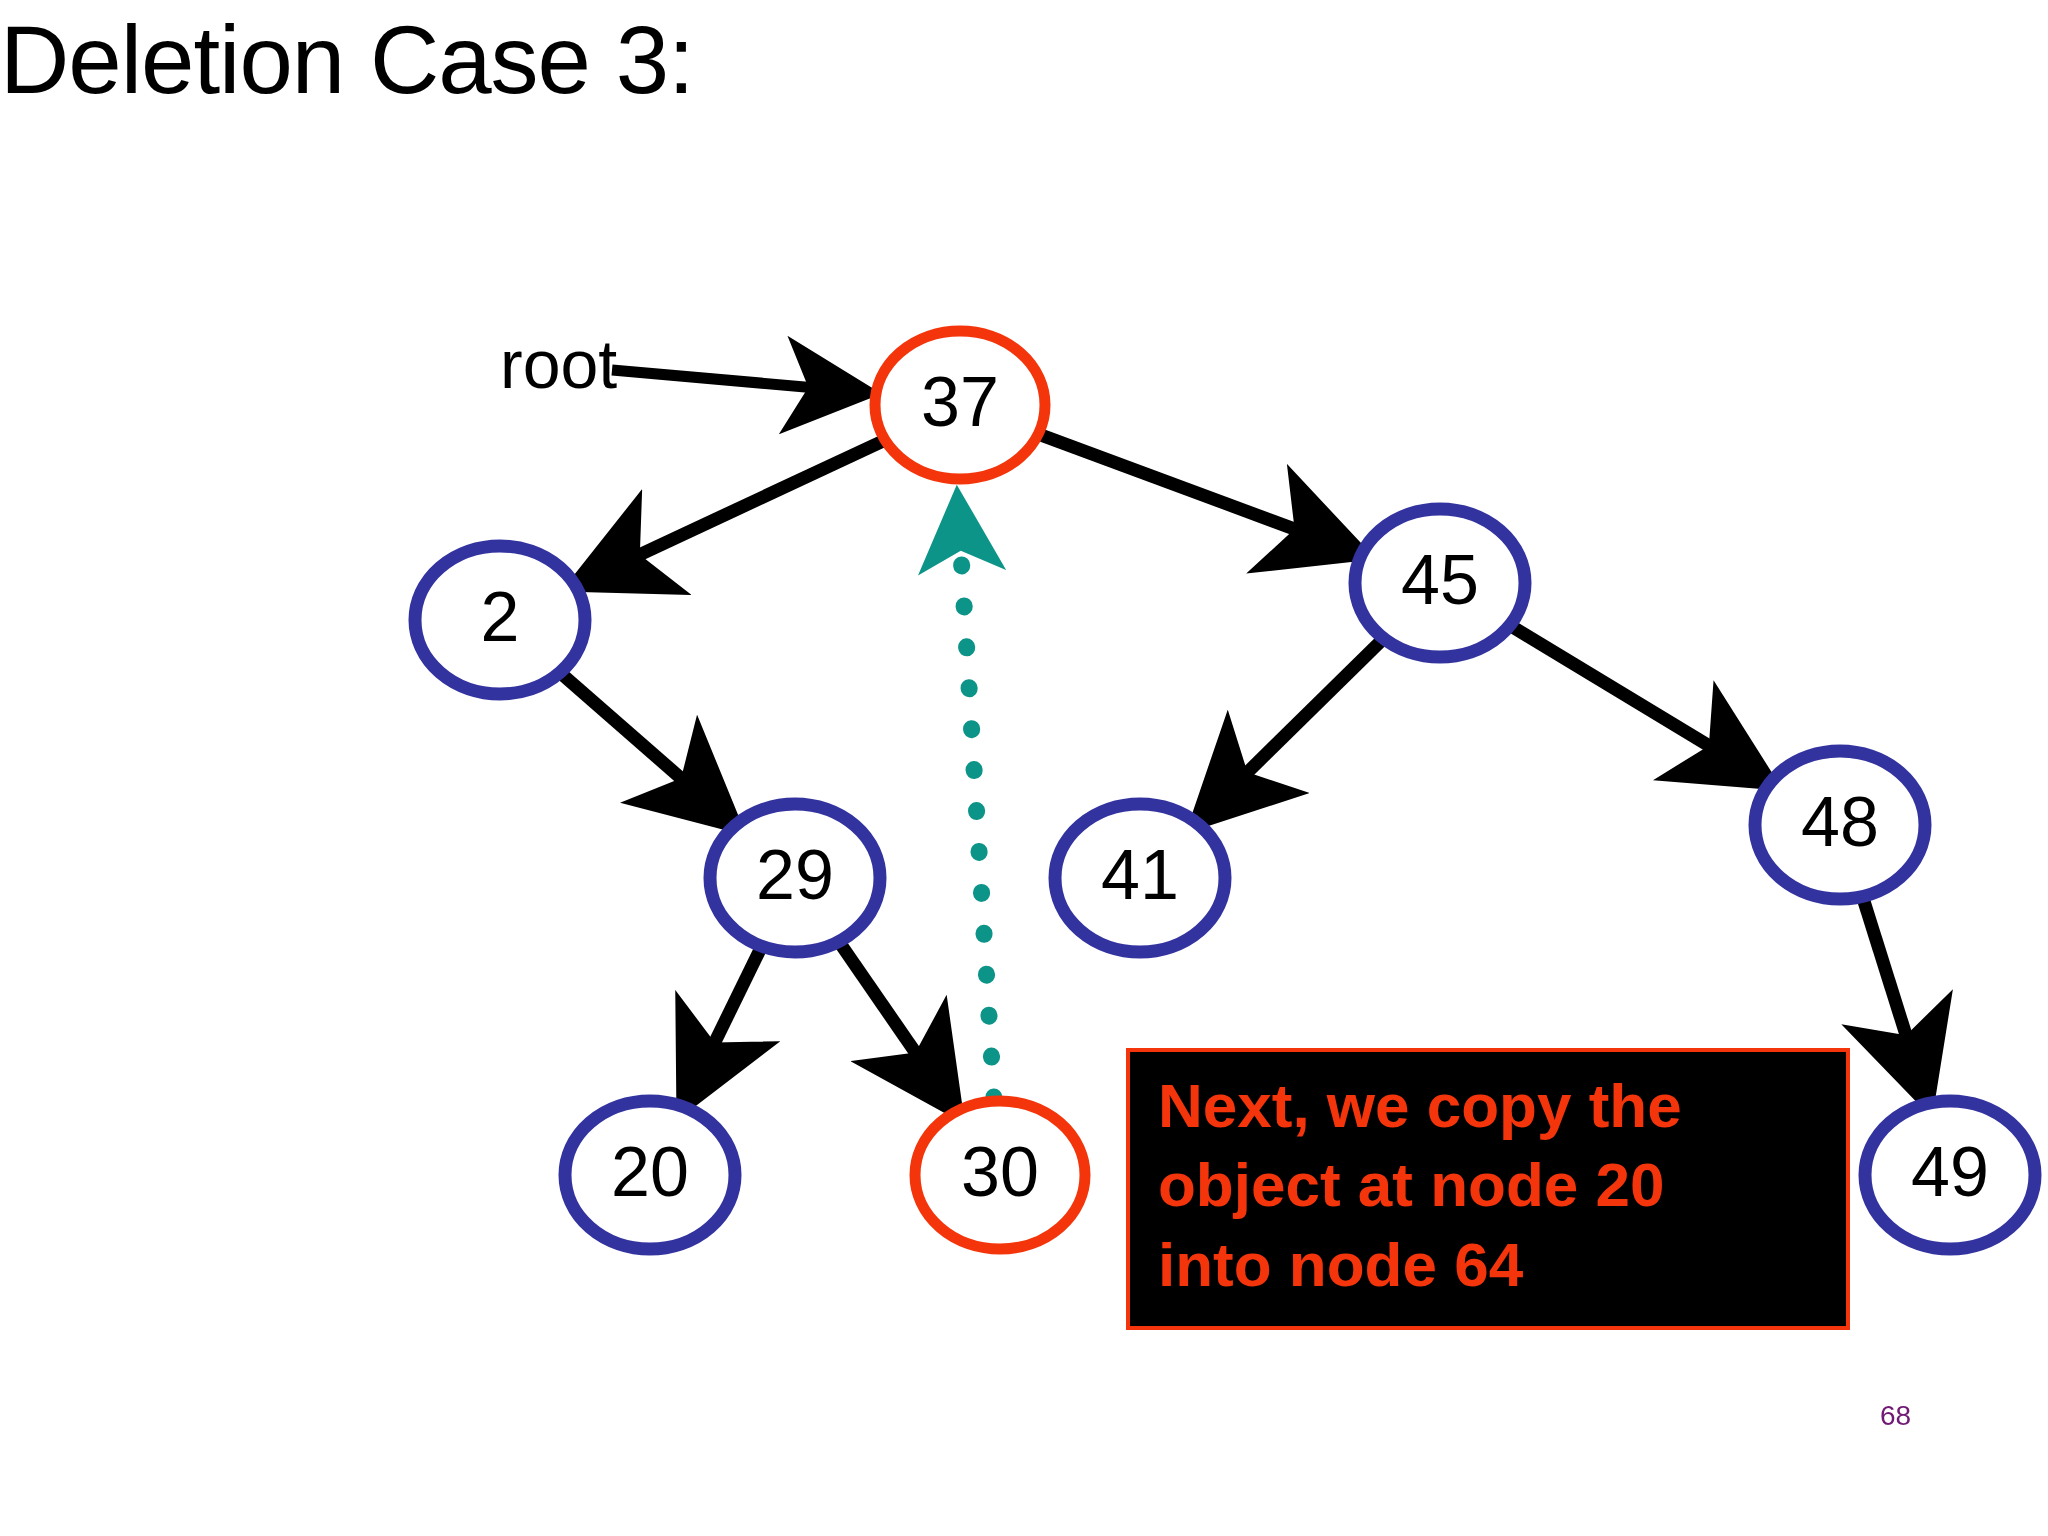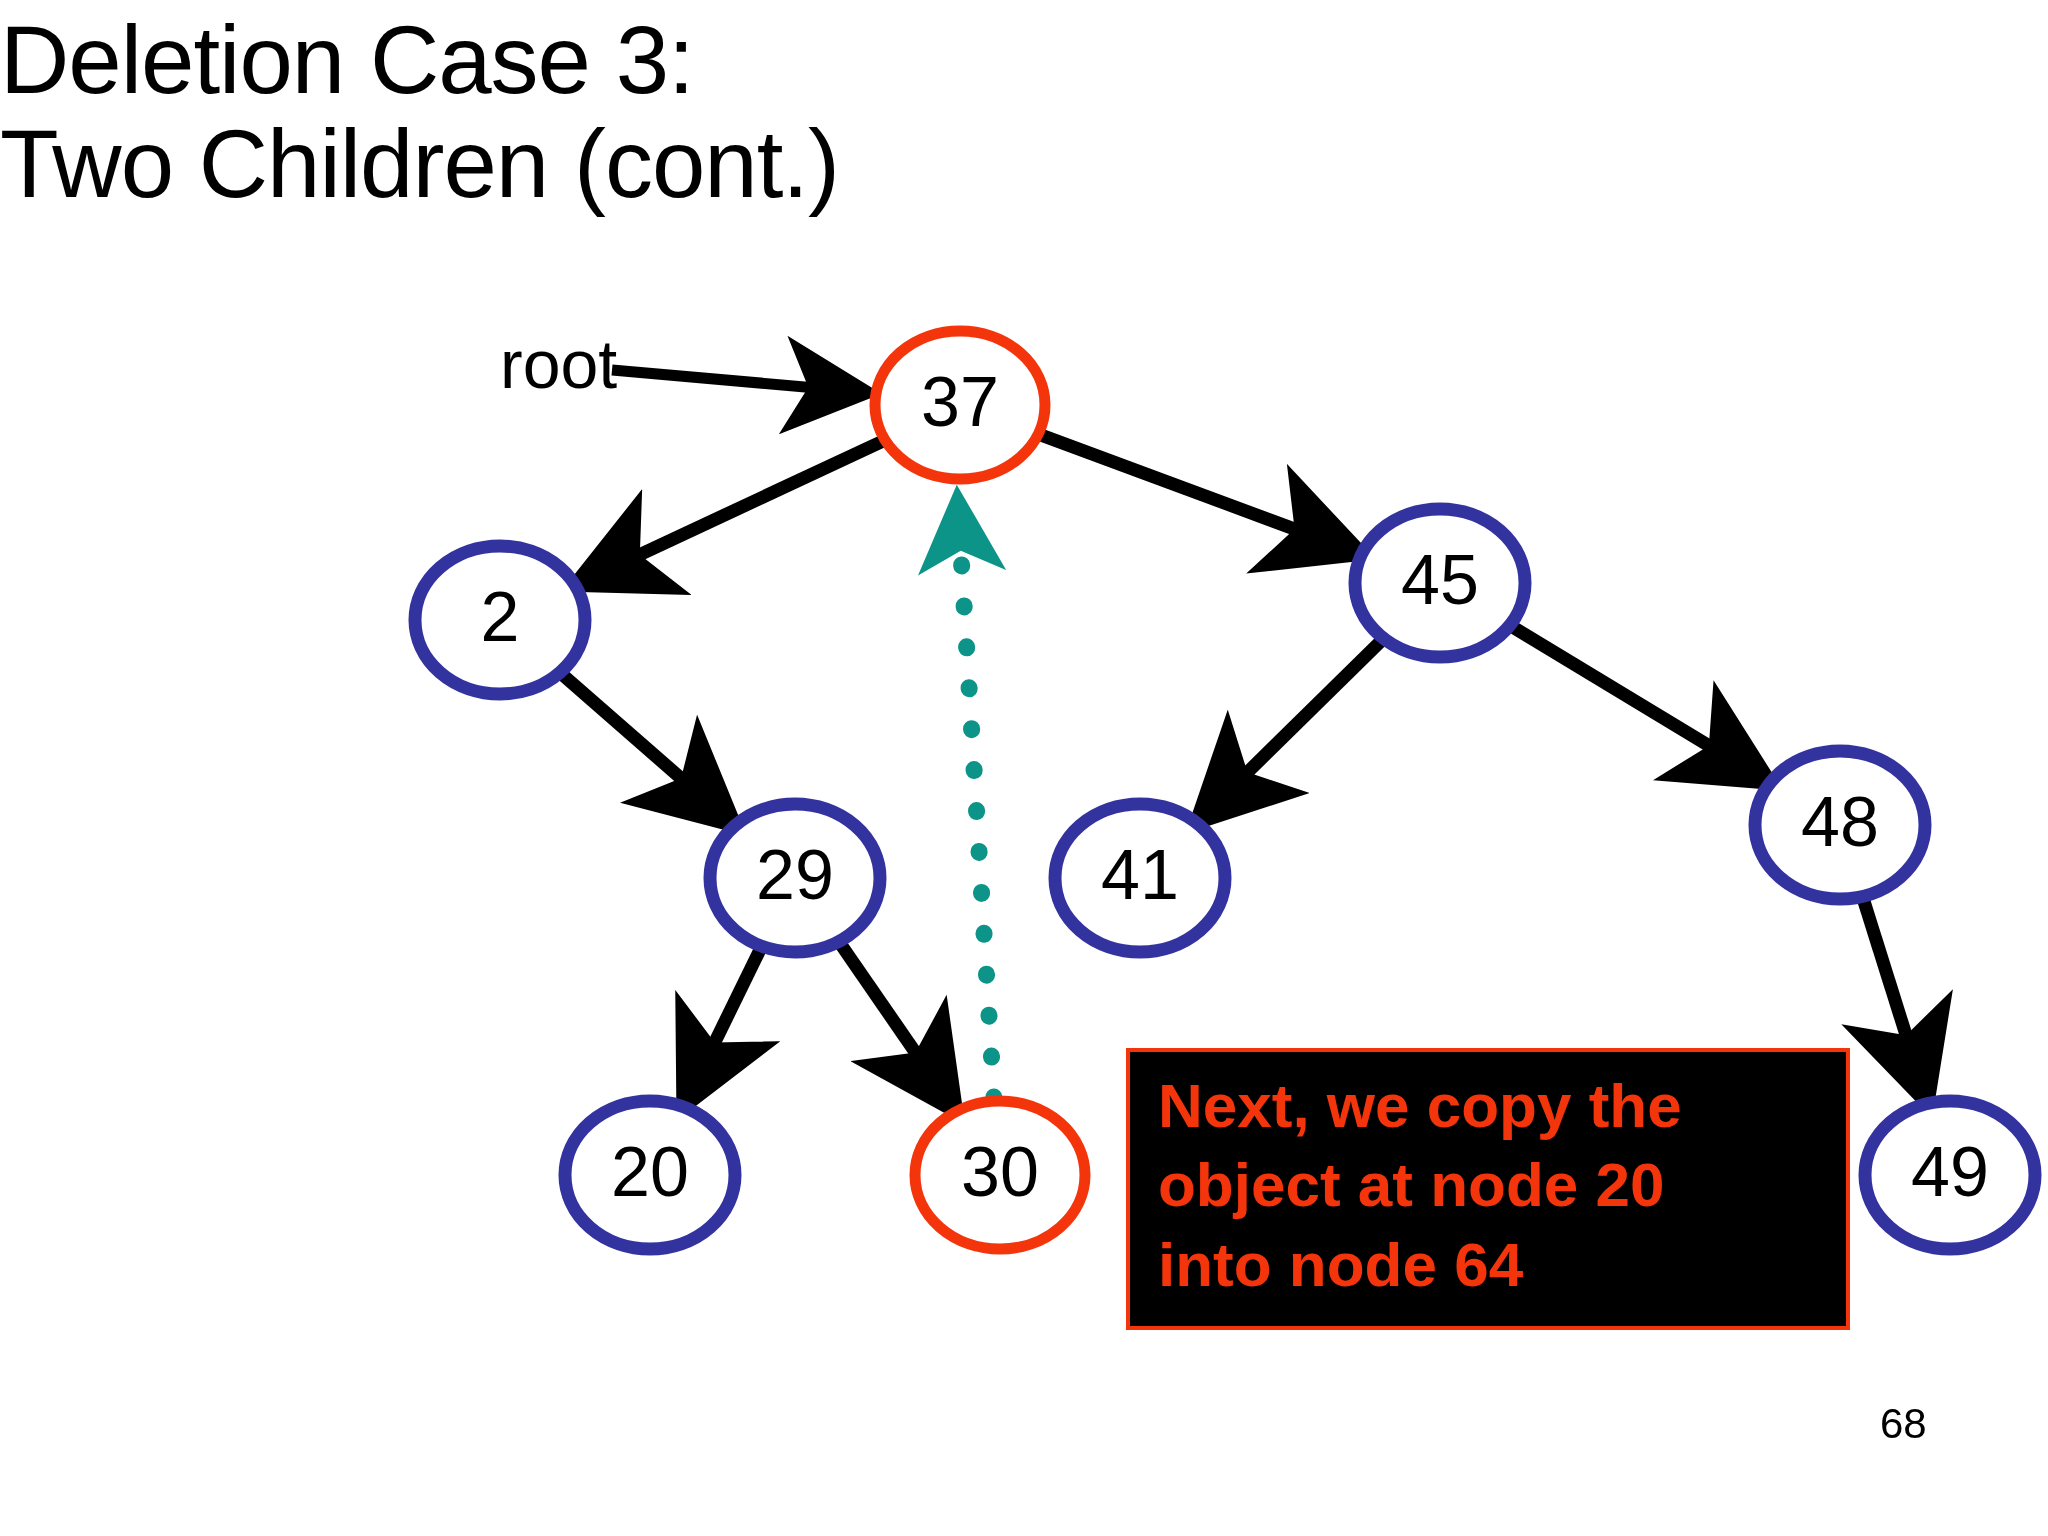--- a/index.html
+++ b/index.html
@@ -72,32 +72,31 @@
     font-weight: bold;
     font-size: 62px;
     line-height: 1.28;
     color: #f4350b;
   }
   .page-number {
     position: absolute;
     left: 1880px;
     top: 1400px;
     font-family: "Liberation Sans", sans-serif;
-    font-size: 42px;
-    color: #000000;
+    font-size: 28px;
+    color: #701a75;
   }
 </style>
 </head>
 <body>
 
 <div id="slide">
 
   <div class="title">
     <span class="line">Deletion Case 3:</span>
-    <span class="line">Two Children (cont.)</span>
   </div>
 
   <svg id="tree-svg" viewBox="0 0 2048 1536">
     <defs>
       <marker id="arrowBlack" markerWidth="9" markerHeight="9" refX="7.2" refY="4.5" orient="auto" markerUnits="strokeWidth">
         <path d="M0,0 L9,4.5 L0,9 L2.3,4.5 z" fill="#000000"></path>
       </marker>
       <marker id="arrowTeal" markerWidth="5.2" markerHeight="5.2" refX="4.0" refY="2.6" orient="auto" markerUnits="strokeWidth">
         <path d="M0,0 L5.2,2.6 L0,5.2 L1.3,2.6 z" fill="#0d9488"></path>
       </marker>

